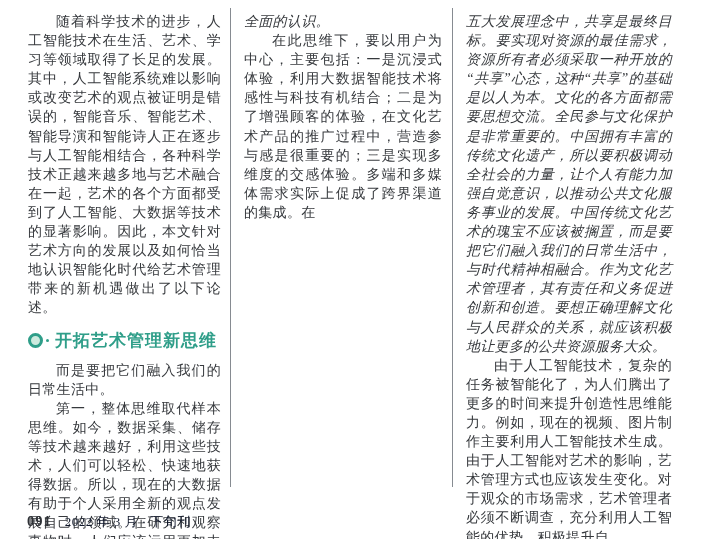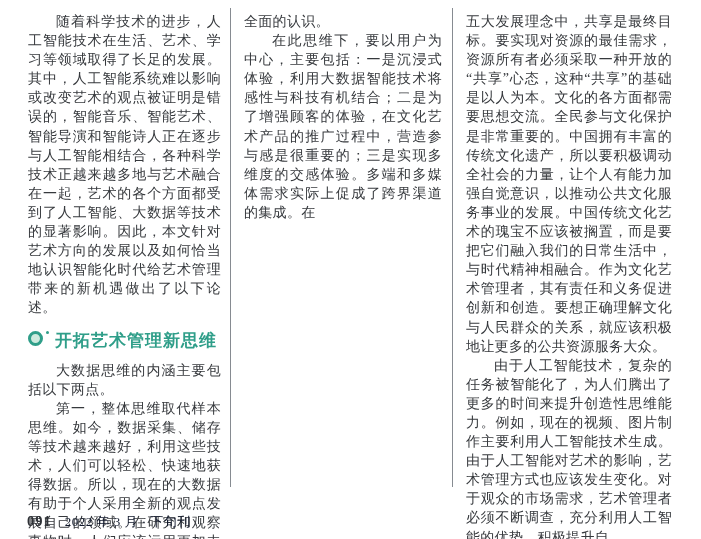--- a/index.html
+++ b/index.html
@@ -24,33 +24,33 @@
     letter-spacing: 0.3px;
   }
   .col1 { left: 28px;  width: 193px; }
   .col2 { left: 244px; width: 198px; }
   .col3 { left: 466px; width: 206px; }
   .para {
     margin: 0;
     text-align: justify;
     text-indent: 2em;
   }
-  .para.no-indent { text-indent: 0; }
+  .para.no-indent { text-indent: 0; font-style: italic; }
   .divider {
     position: absolute;
     top: 8px;
     width: 1px;
     height: 479px;
     background: #868b91;
   }
   .divider.d1 { left: 230px; }
   .divider.d2 { left: 452px; }
   .heading {
     display: flex;
-    align-items: flex-start;
+    align-items: center;
     margin: 13px 0 11px 0;
     font-size: 17px;
     font-weight: bold;
     color: #2f9e89;
     letter-spacing: 1px;
     white-space: nowrap;
   }
   .h-icon {
     box-sizing: border-box;
     width: 15px;
@@ -93,21 +93,21 @@
 
 <div class="page">
 
   <div class="col col1">
     <p class="para">随着科学技术的进步，人工智能技术在生活、艺术、学习等领域取得了长足的发展。其中，人工智能系统难以影响或改变艺术的观点被证明是错误的，智能音乐、智能艺术、智能导演和智能诗人正在逐步与人工智能相结合，各种科学技术正越来越多地与艺术融合在一起，艺术的各个方面都受到了人工智能、大数据等技术的显著影响。因此，本文针对艺术方向的发展以及如何恰当地认识智能化时代给艺术管理带来的新机遇做出了以下论述。</p>
     <h2 class="heading">
       <span class="h-icon"></span>
       <span class="h-dot"></span>
       <span>开拓艺术管理新思维</span>
     </h2>
-    <p class="para">大数据思维的内涵主要包括以下两点。</p>
+    <p class="para">而是要把它们融入我们的日常生活中。</p>
     <p class="para">第一，整体思维取代样本思维。如今，数据采集、储存等技术越来越好，利用这些技术，人们可以轻松、快速地获得数据。所以，现在的大数据有助于个人采用全新的观点发展自己的领域。在研究和观察事物时，人们应该运用更加丰富和全面的大数据，才能对事物的情况有更</p>
   </div>
 
   <div class="divider d1"></div>
 
   <div class="col col2">
     <p class="para no-indent">全面的认识。</p>
     <p class="para">在此思维下，要以用户为中心，主要包括：一是沉浸式体验，利用大数据智能技术将感性与科技有机结合；二是为了增强顾客的体验，在文化艺术产品的推广过程中，营造参与感是很重要的；三是实现多维度的交感体验。多端和多媒体需求实际上促成了跨界渠道的集成。在</p>
   </div>
 

